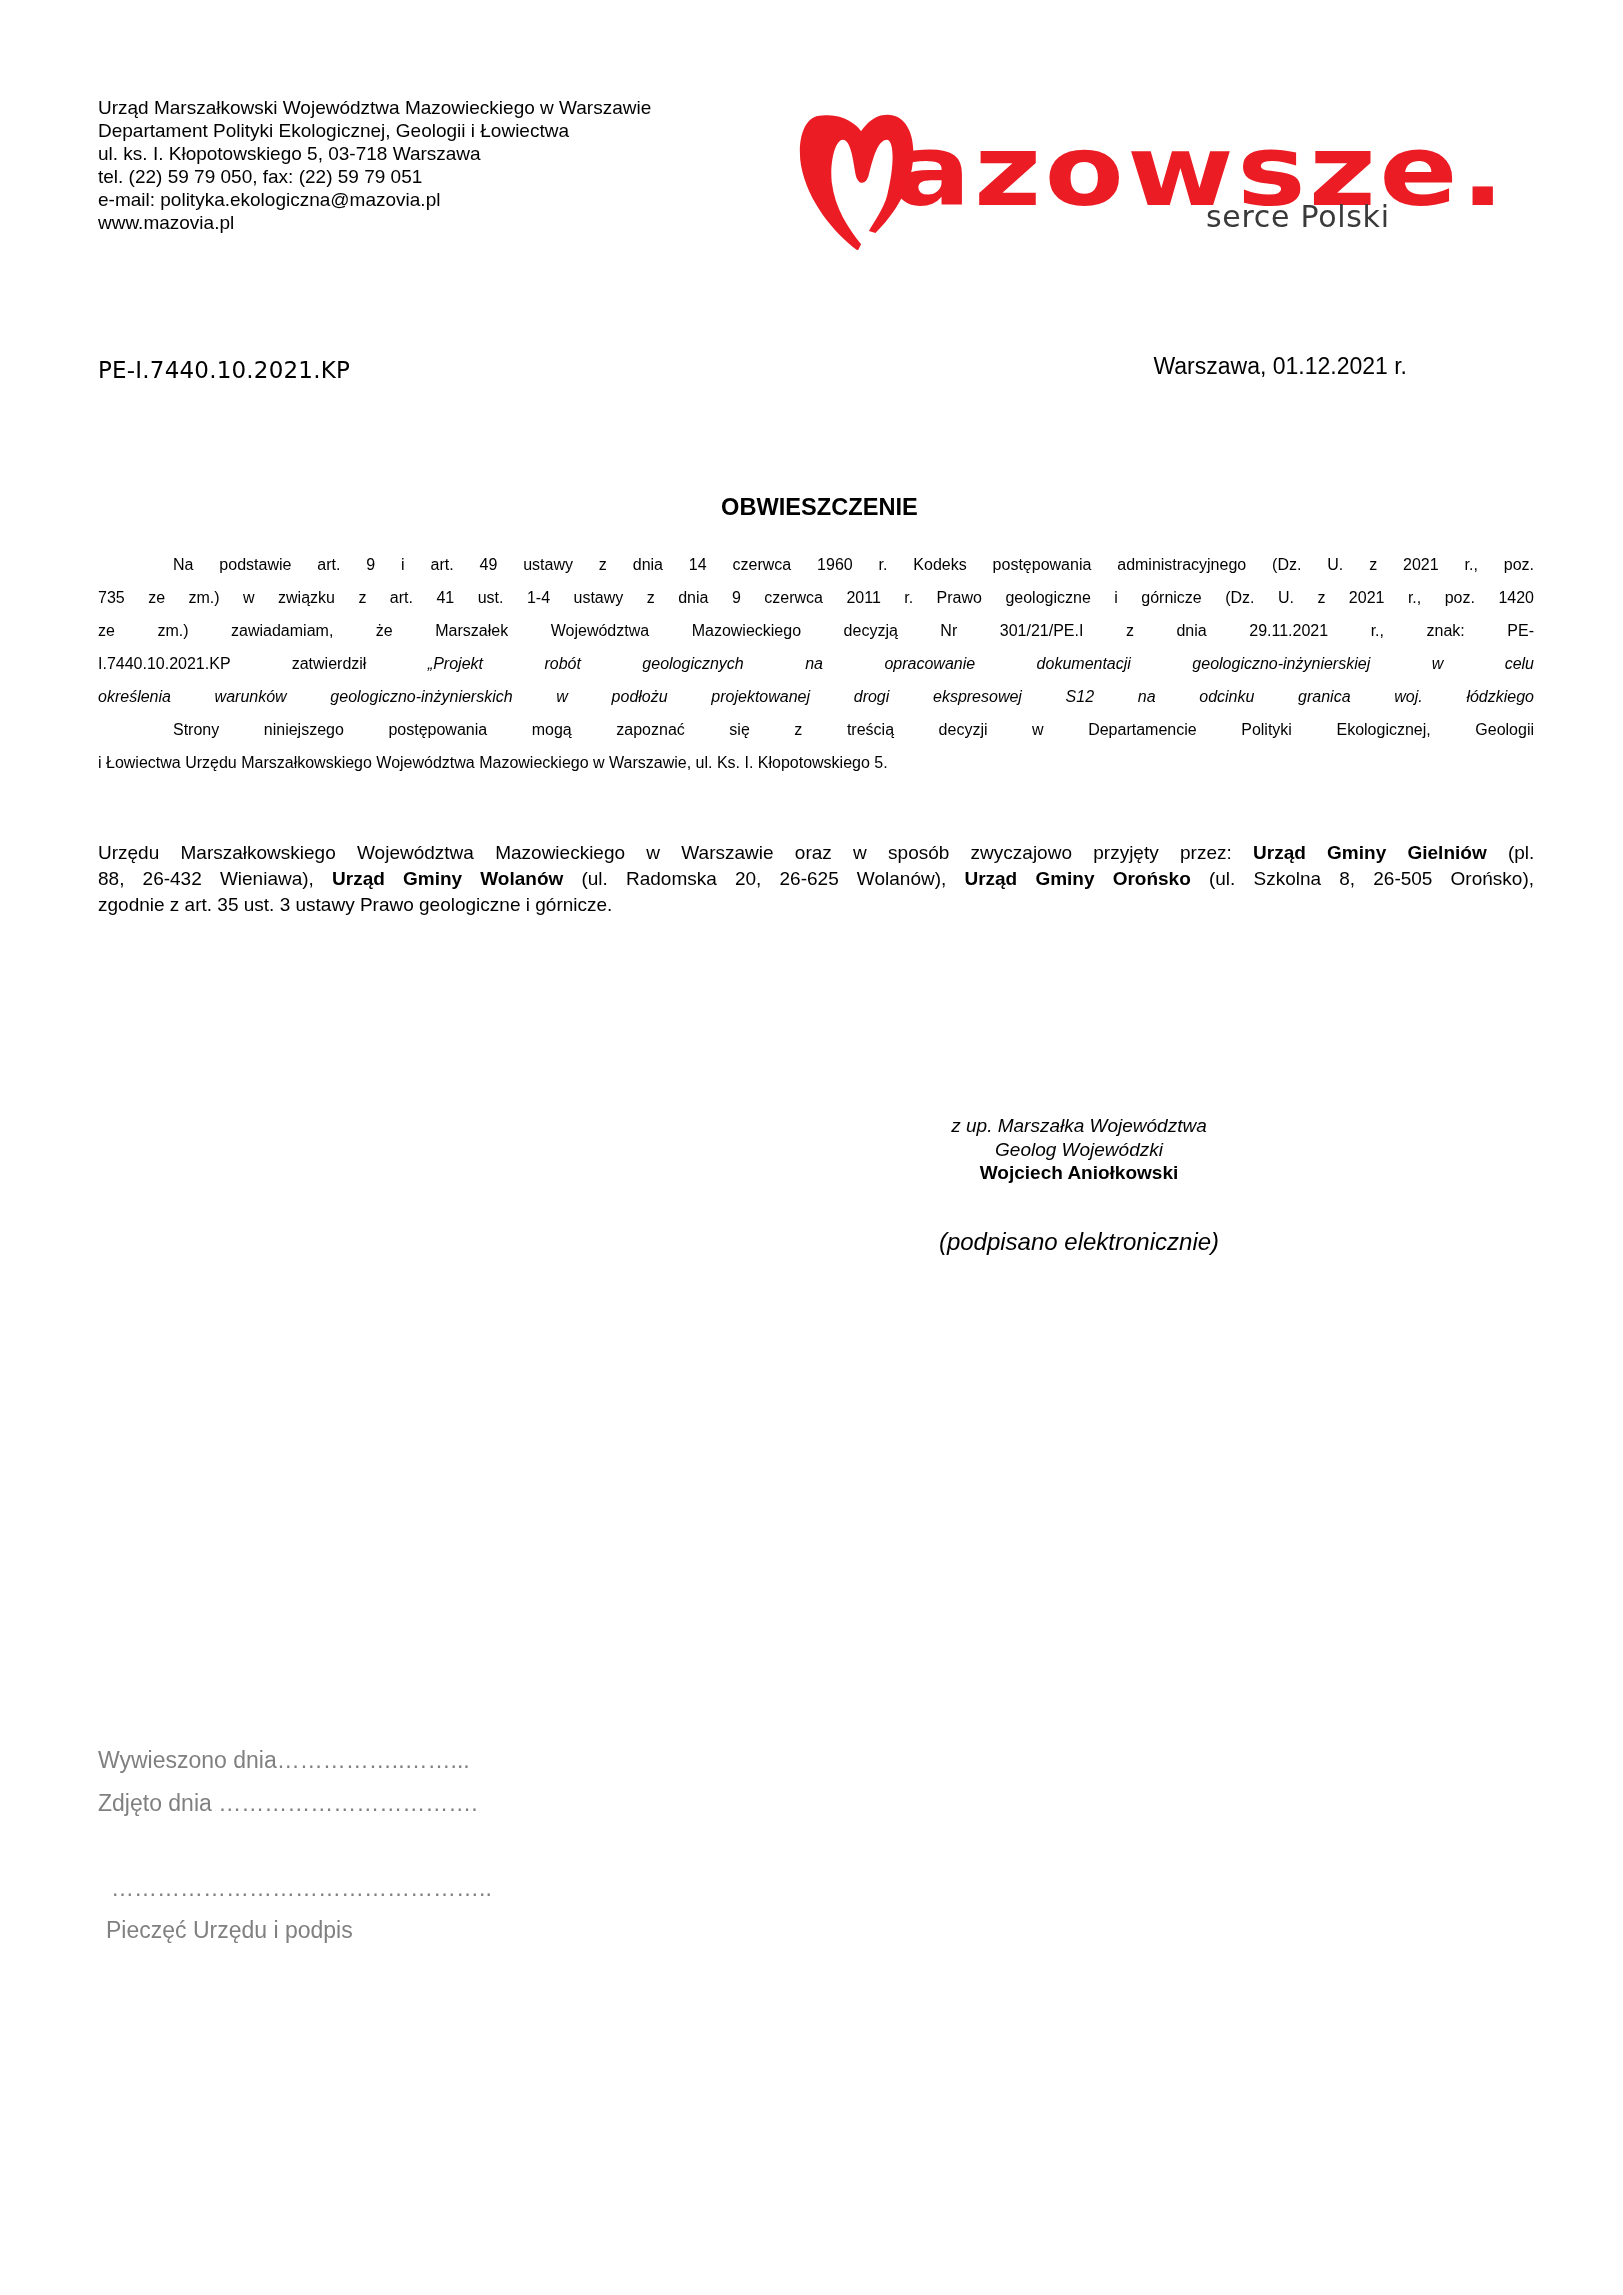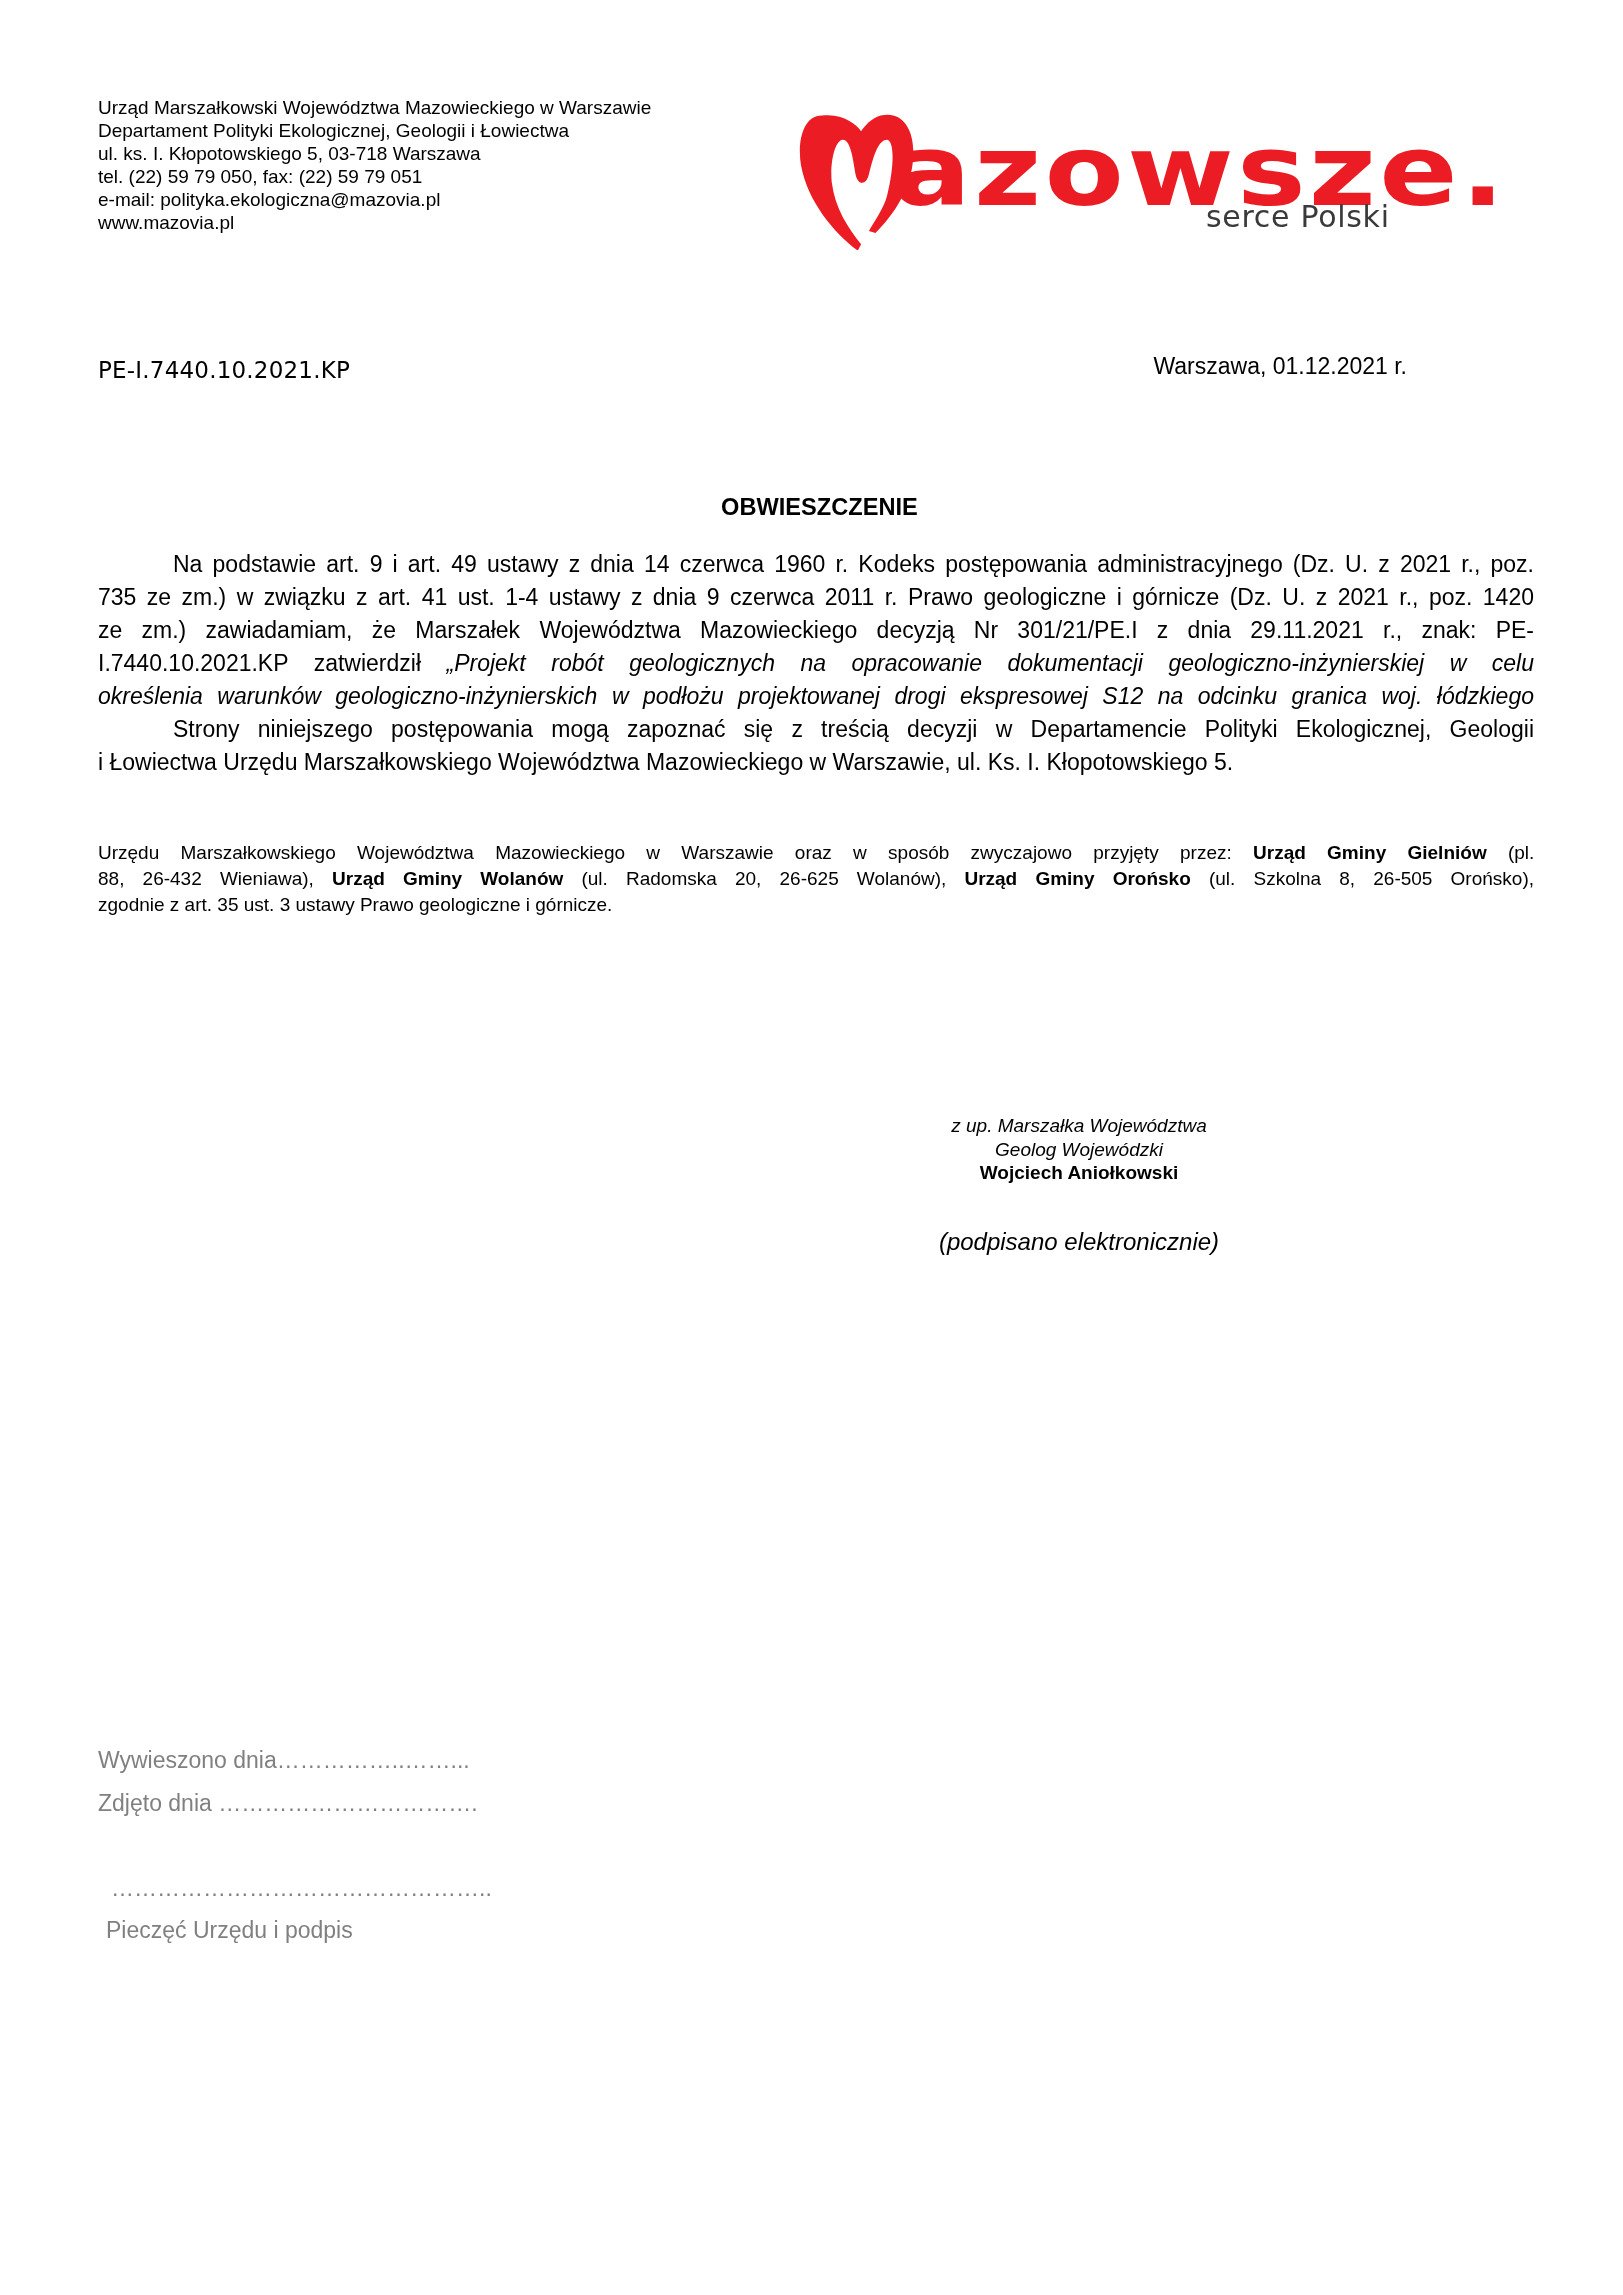--- a/index.html
+++ b/index.html
@@ -22,21 +22,21 @@
 
   
   #ref { left: 98px; top: 357px; font-family: "DejaVu Sans", sans-serif; font-size: 23px; letter-spacing: 0.2px; }
   #date { right: 216px; top: 353px; font-size: 23px; }
 
   
   #title { left: 0; width: 1623px; top: 494px; text-align: center; padding-left: 0; }
   #title span { display: inline-block; font-weight: bold; font-size: 23.6px; margin-left: 0; transform: translateX(7.9px); }
 
   
-  #body { left: 98px; top: 548px; width: 1436px; font-size: 23px; line-height: 33px; text-align: justify; }
+  #body { left: 98px; top: 548px; width: 1436px; font-size: 16px; line-height: 33px; text-align: justify; }
   #body .it { font-style: italic; }
   .jline { display: block; text-align: justify; text-align-last: justify; white-space: nowrap; }
   .line { display: block; white-space: nowrap; }
   .jline.indent, .line.indent { padding-left: 75px; }
 
   
   #notice { left: 98px; top: 840px; width: 1436px; font-size: 19px; line-height: 26px; }
   #notice .b { font-weight: bold; }
 
   

